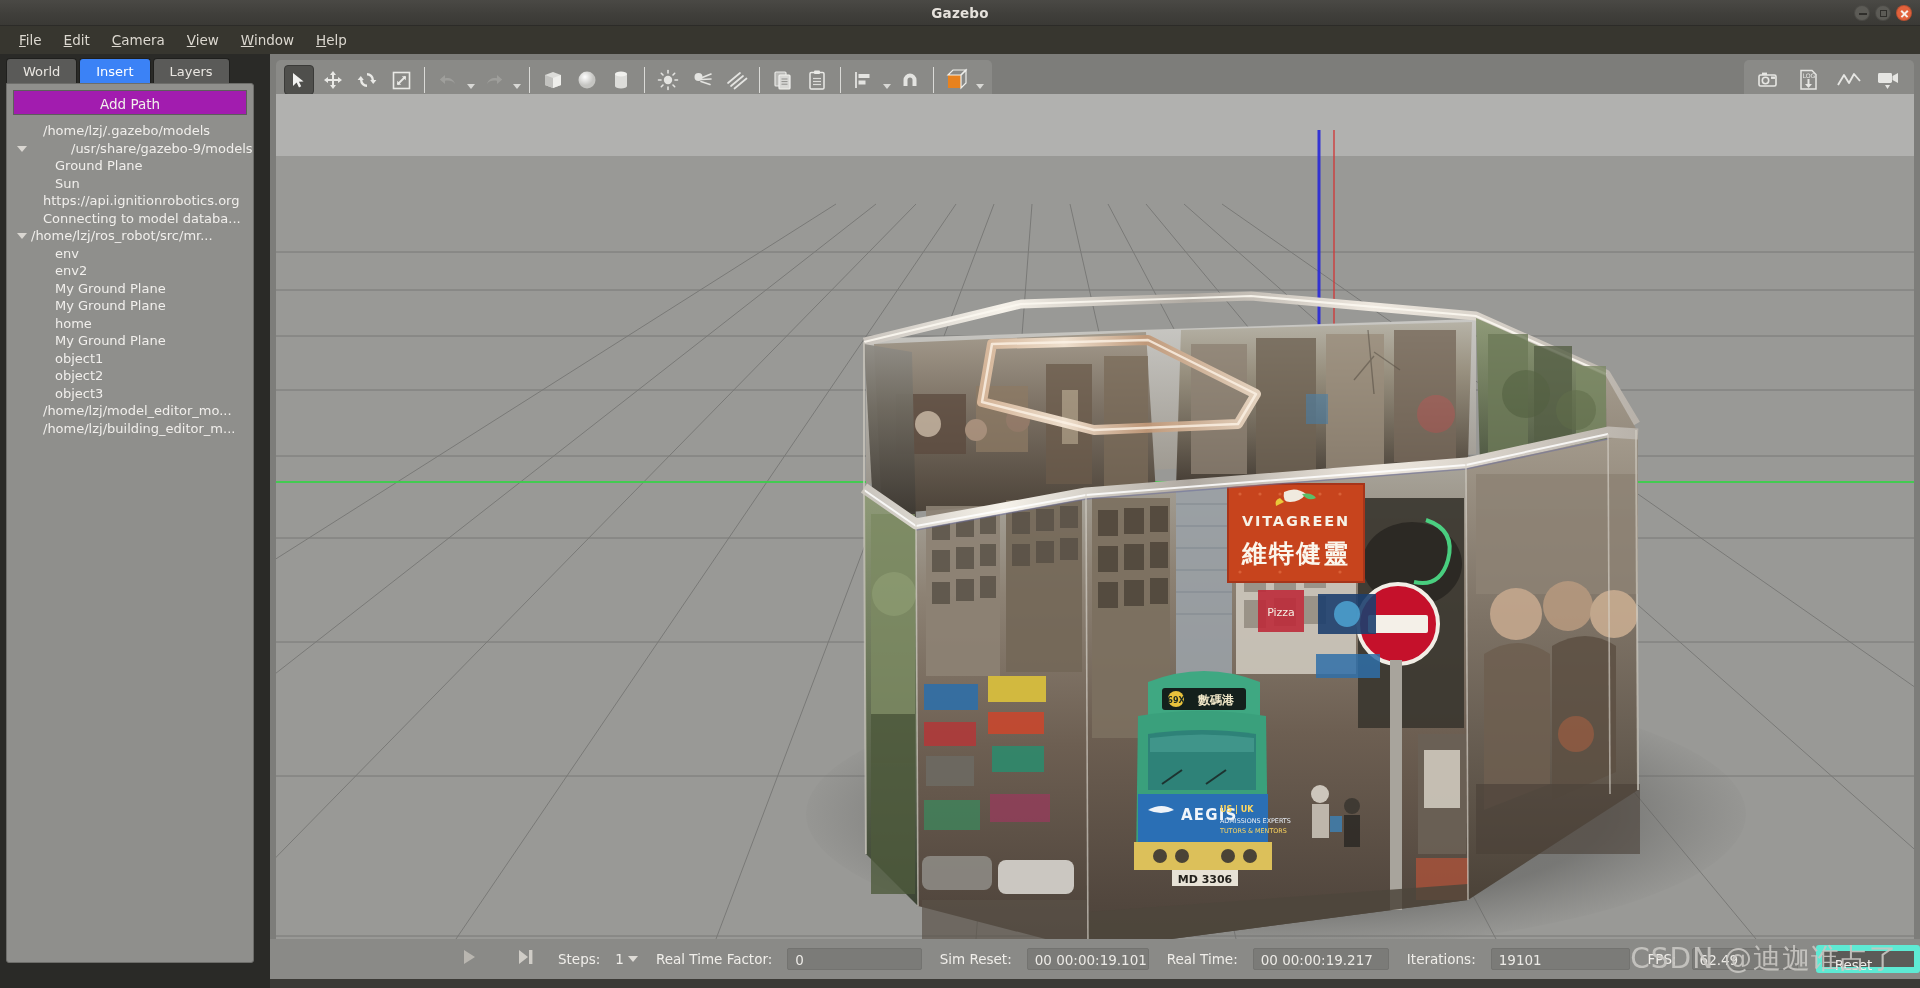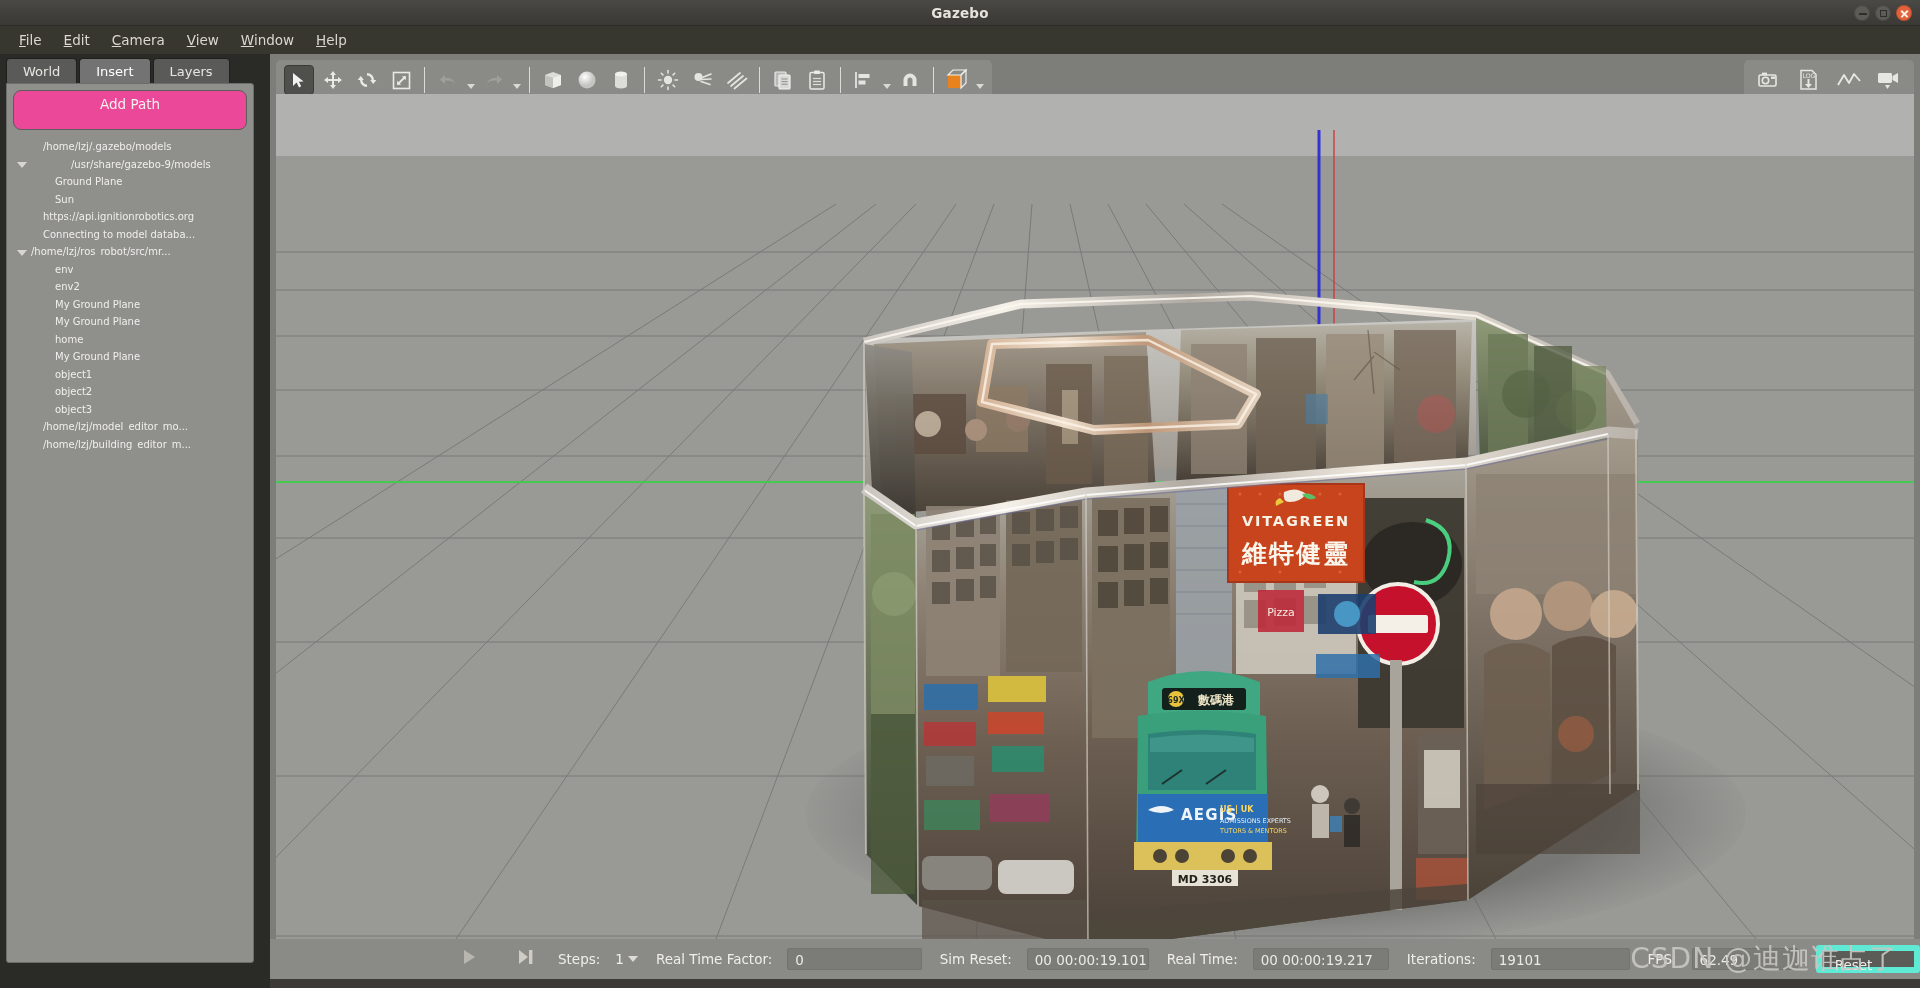--- a/index.html
+++ b/index.html
@@ -67,39 +67,39 @@
     display: flex; align-items: flex-end; gap: 2px;
   }
   .tab {
     height: 25px; line-height: 25px;
     padding: 0 16px;
     background: #5a5a58; color: #e9e6e1;
     font-size: 13px;
     border-radius: 4px 4px 0 0;
     border: 1px solid #1f1f1d; border-bottom: none;
   }
-  .tab.active { background: #737373; color: #ffffff; }
+  .tab.active { background: #3b82f6; color: #ffffff; }
 
   .panelbody {
     position: absolute; left: 6px; top: 29px; width: 248px; height: 880px;
     background: #8f8f8c;
     border: 1px solid #6d6d6a;
     border-radius: 0 3px 3px 3px;
     overflow: hidden;
   }
   .addpath {
-    margin: 6px 6px 2px 6px; height: 40px; line-height: 27px;
-    background: #ec4899; color: #f2f0ec;
+    margin: 6px 6px 2px 6px; height: 25px; line-height: 27px;
+    background: #a21caf; color: #f2f0ec;
     text-align: center; font-size: 13.5px;
-    border: 1px solid #5d5d5b; border-radius: 8px;
+    border: 1px solid #5d5d5b; border-radius: 0;
   }
   .tree { padding: 6px 0 0 0; }
   .tree-row {
-    display: flex; align-items: center;
-    height: 17.5px; font-size: 10px; color: #f1efec;
+    display: flex; align-items: flex-start;
+    height: 17.5px; font-size: 13px; color: #f1efec;
     white-space: nowrap;
   }
   .tree-row .arrow {
     width: 14px; height: 14px; flex: 0 0 14px;
     position: relative; margin-right: 2px;
   }
   .tree-row .arrow.open::before {
     content: ""; position: absolute; left: 2px; top: 5px;
     border-left: 5px solid transparent; border-right: 5px solid transparent;
     border-top: 6px solid #d9d6d1;

